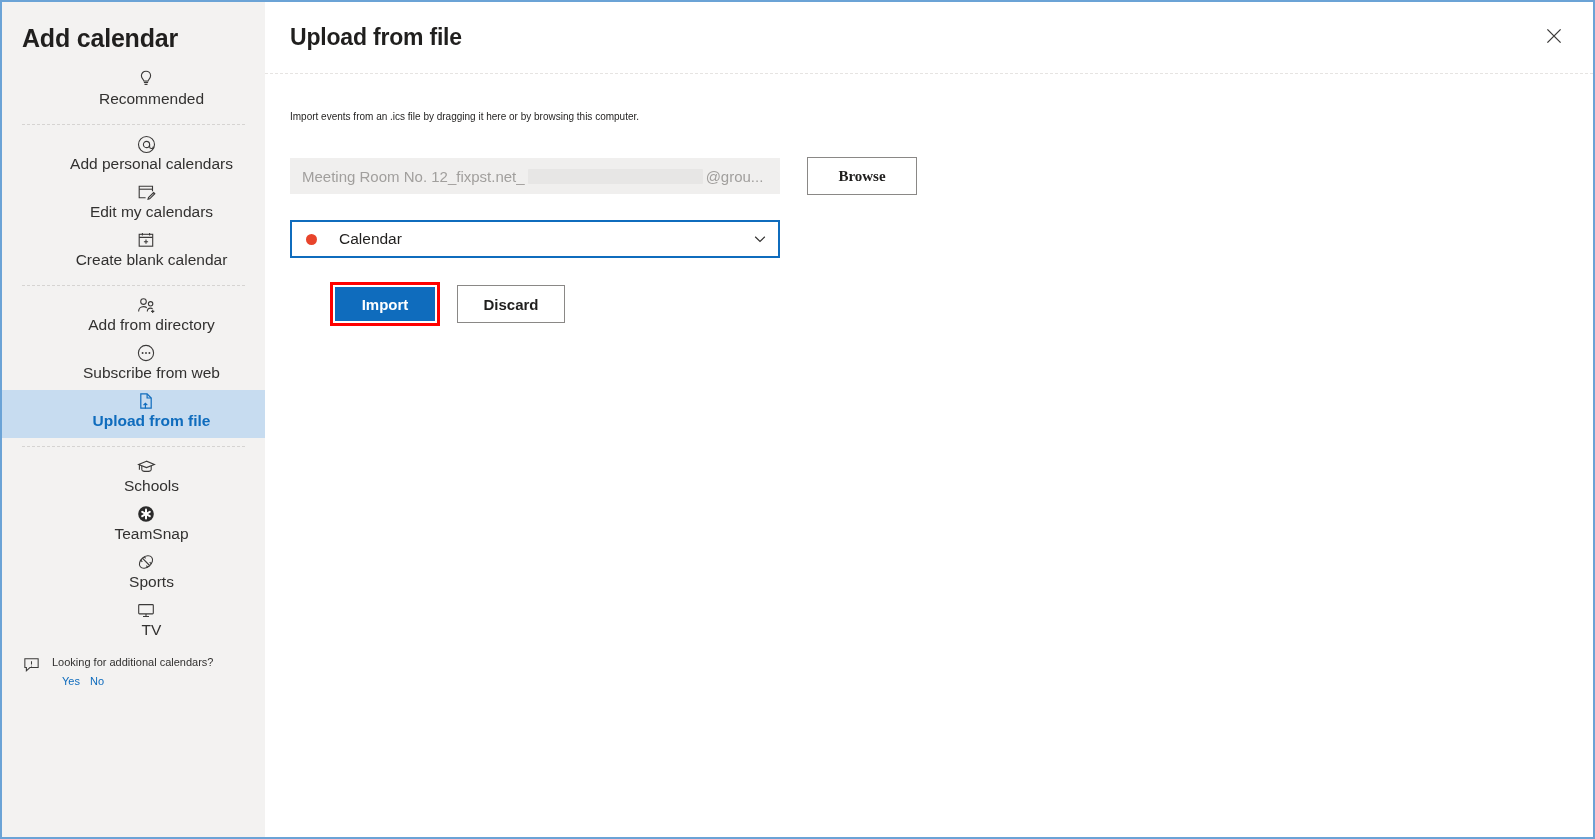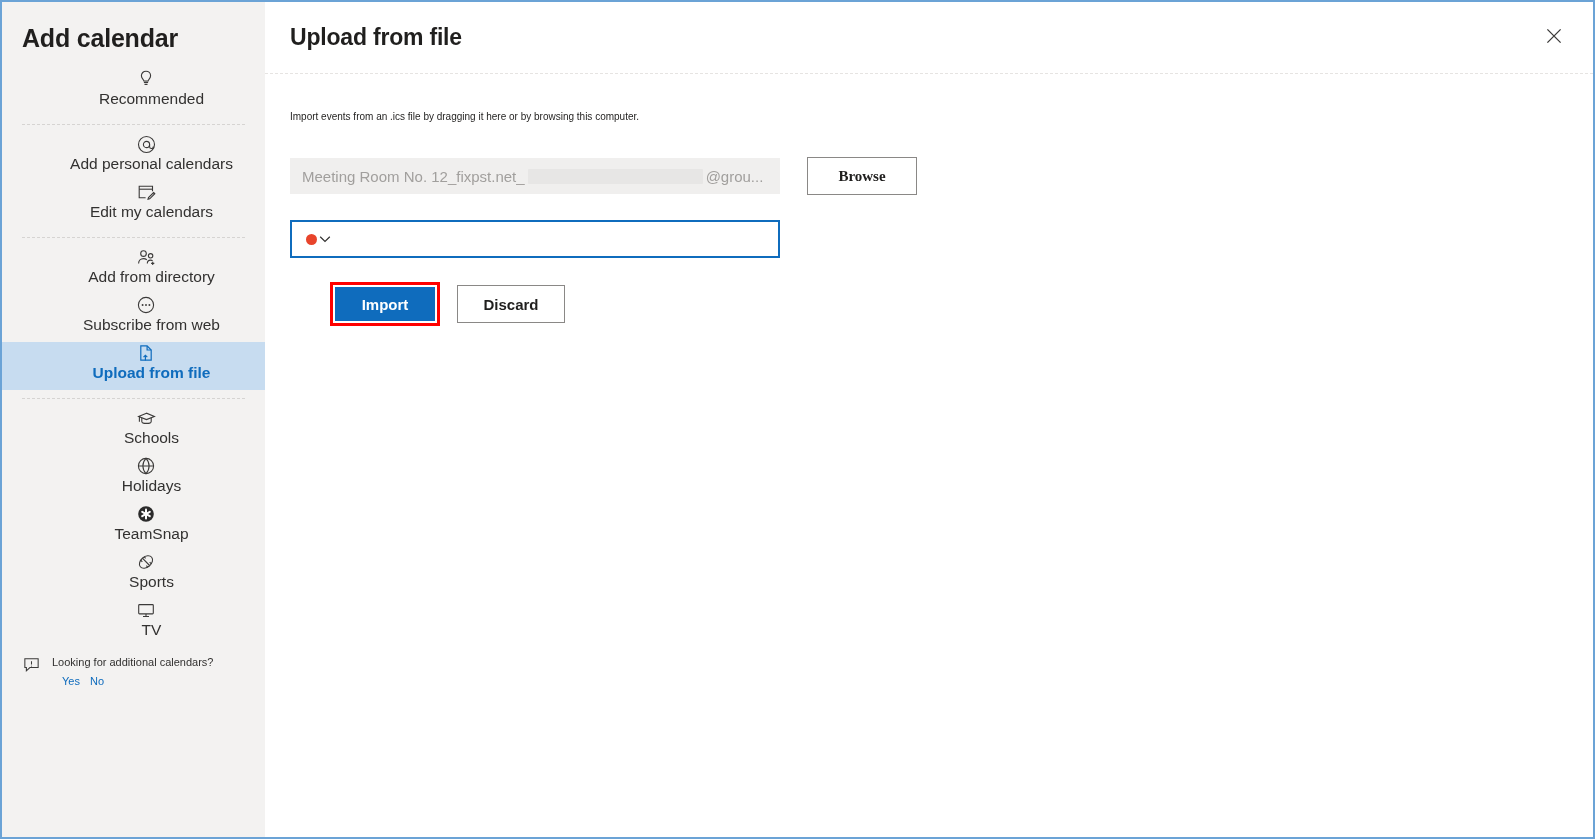--- a/index.html
+++ b/index.html
@@ -319,20 +319,30 @@
         <span class="nav-icon">
           <svg width="20" height="20" viewBox="0 0 20 20" fill="none" stroke="currentColor" stroke-width="1.1">
             <path d="M16.5 9.2V4.3H3.2v11.4h6.4"></path>
             <path d="M3.2 7.2h13.3"></path>
             <path d="M17.6 10.5l1.2 1.2-5.1 5.1-1.7.5.5-1.7 5.1-5.1z"></path>
           </svg>
         </span>
         <span class="nav-label">Edit my calendars</span>
       </div>
 
+      <div class="nav-item">
+        <span class="nav-icon">
+          <svg width="20" height="20" viewBox="0 0 20 20" fill="none" stroke="currentColor" stroke-width="1.1">
+            <rect x="3.2" y="4.3" width="13.5" height="11.9"></rect>
+            <path d="M3.2 7.4h13.5M6.4 3.1v2.4M13.6 3.1v2.4"></path>
+            <path d="M10 9.6v4.2M7.9 11.7h4.2"></path>
+          </svg>
+        </span>
+        <span class="nav-label">Create blank calendar</span>
+      </div>
     </div>
 
     <div class="nav-divider"></div>
 
     <div class="nav-group">
       <div class="nav-item">
         <span class="nav-icon">
           <svg width="21" height="21" viewBox="0 0 21 21" fill="none" stroke="currentColor" stroke-width="1.1">
             <circle cx="7.5" cy="6.6" r="2.8"></circle>
             <path d="M2.6 16.4c0-2.8 2.2-4.8 4.9-4.8 1.3 0 2.4.4 3.3 1.1"></path>
@@ -375,29 +385,20 @@
         <span class="nav-icon">
           <svg width="21" height="21" viewBox="0 0 21 21" fill="none" stroke="currentColor" stroke-width="1.1">
             <path d="M10.5 5.2L2.6 8.4l7.9 3.2 7.9-3.2-7.9-3.2z"></path>
             <path d="M5.8 9.8v3.6c0 1.1 2.1 2 4.7 2s4.7-.9 4.7-2V9.8"></path>
             <path d="M3.4 8.8v5"></path>
           </svg>
         </span>
         <span class="nav-label">Schools</span>
       </div>
 
-      <div class="nav-item">
-        <span class="nav-icon">
-          <svg width="20" height="20" viewBox="0 0 20 20" fill="none" stroke="currentColor" stroke-width="1.1">
-            <circle cx="10" cy="10" r="7.6"></circle>
-            <path d="M2.4 10h15.2M10 2.4c2.1 2.2 3.1 4.9 3.1 7.6s-1 5.4-3.1 7.6c-2.1-2.2-3.1-4.9-3.1-7.6S7.9 4.6 10 2.4z"></path>
-          </svg>
-        </span>
-        <span class="nav-label">Holidays</span>
-      </div>
 
       <div class="nav-item">
         <span class="nav-icon">
           <svg width="20" height="20" viewBox="0 0 20 20">
             <circle cx="10" cy="10" r="7.8" fill="#2b2b2b"></circle>
             <g fill="#ffffff">
               <rect x="9" y="4.6" width="2" height="10.8" rx="1"></rect>
               <rect x="9" y="4.6" width="2" height="10.8" rx="1" transform="rotate(60 10 10)"></rect>
               <rect x="9" y="4.6" width="2" height="10.8" rx="1" transform="rotate(120 10 10)"></rect>
             </g>
@@ -462,20 +463,21 @@
         <div class="file-input">
           <span class="fname-part">Meeting Room No. 12_fixpst.net_</span>
             <span class="redacted"></span>
             <span class="fname-part">@grou...</span>
         </div>
         <button class="browse-btn">Browse</button>
       </div>
 
       <div class="cal-select">
         <span class="cal-dot"></span>
+        <span class="cal-name">Calendar</span>
         <span class="cal-chevron">
           <svg width="16" height="16" viewBox="0 0 16 16" fill="none" stroke="currentColor" stroke-width="1.2">
             <path d="M3.2 5.8L8 10.4l4.8-4.6"></path>
           </svg>
         </span>
       </div>
 
       <div class="action-row">
         <div class="import-wrap">
           <button class="import-btn">Import</button>

